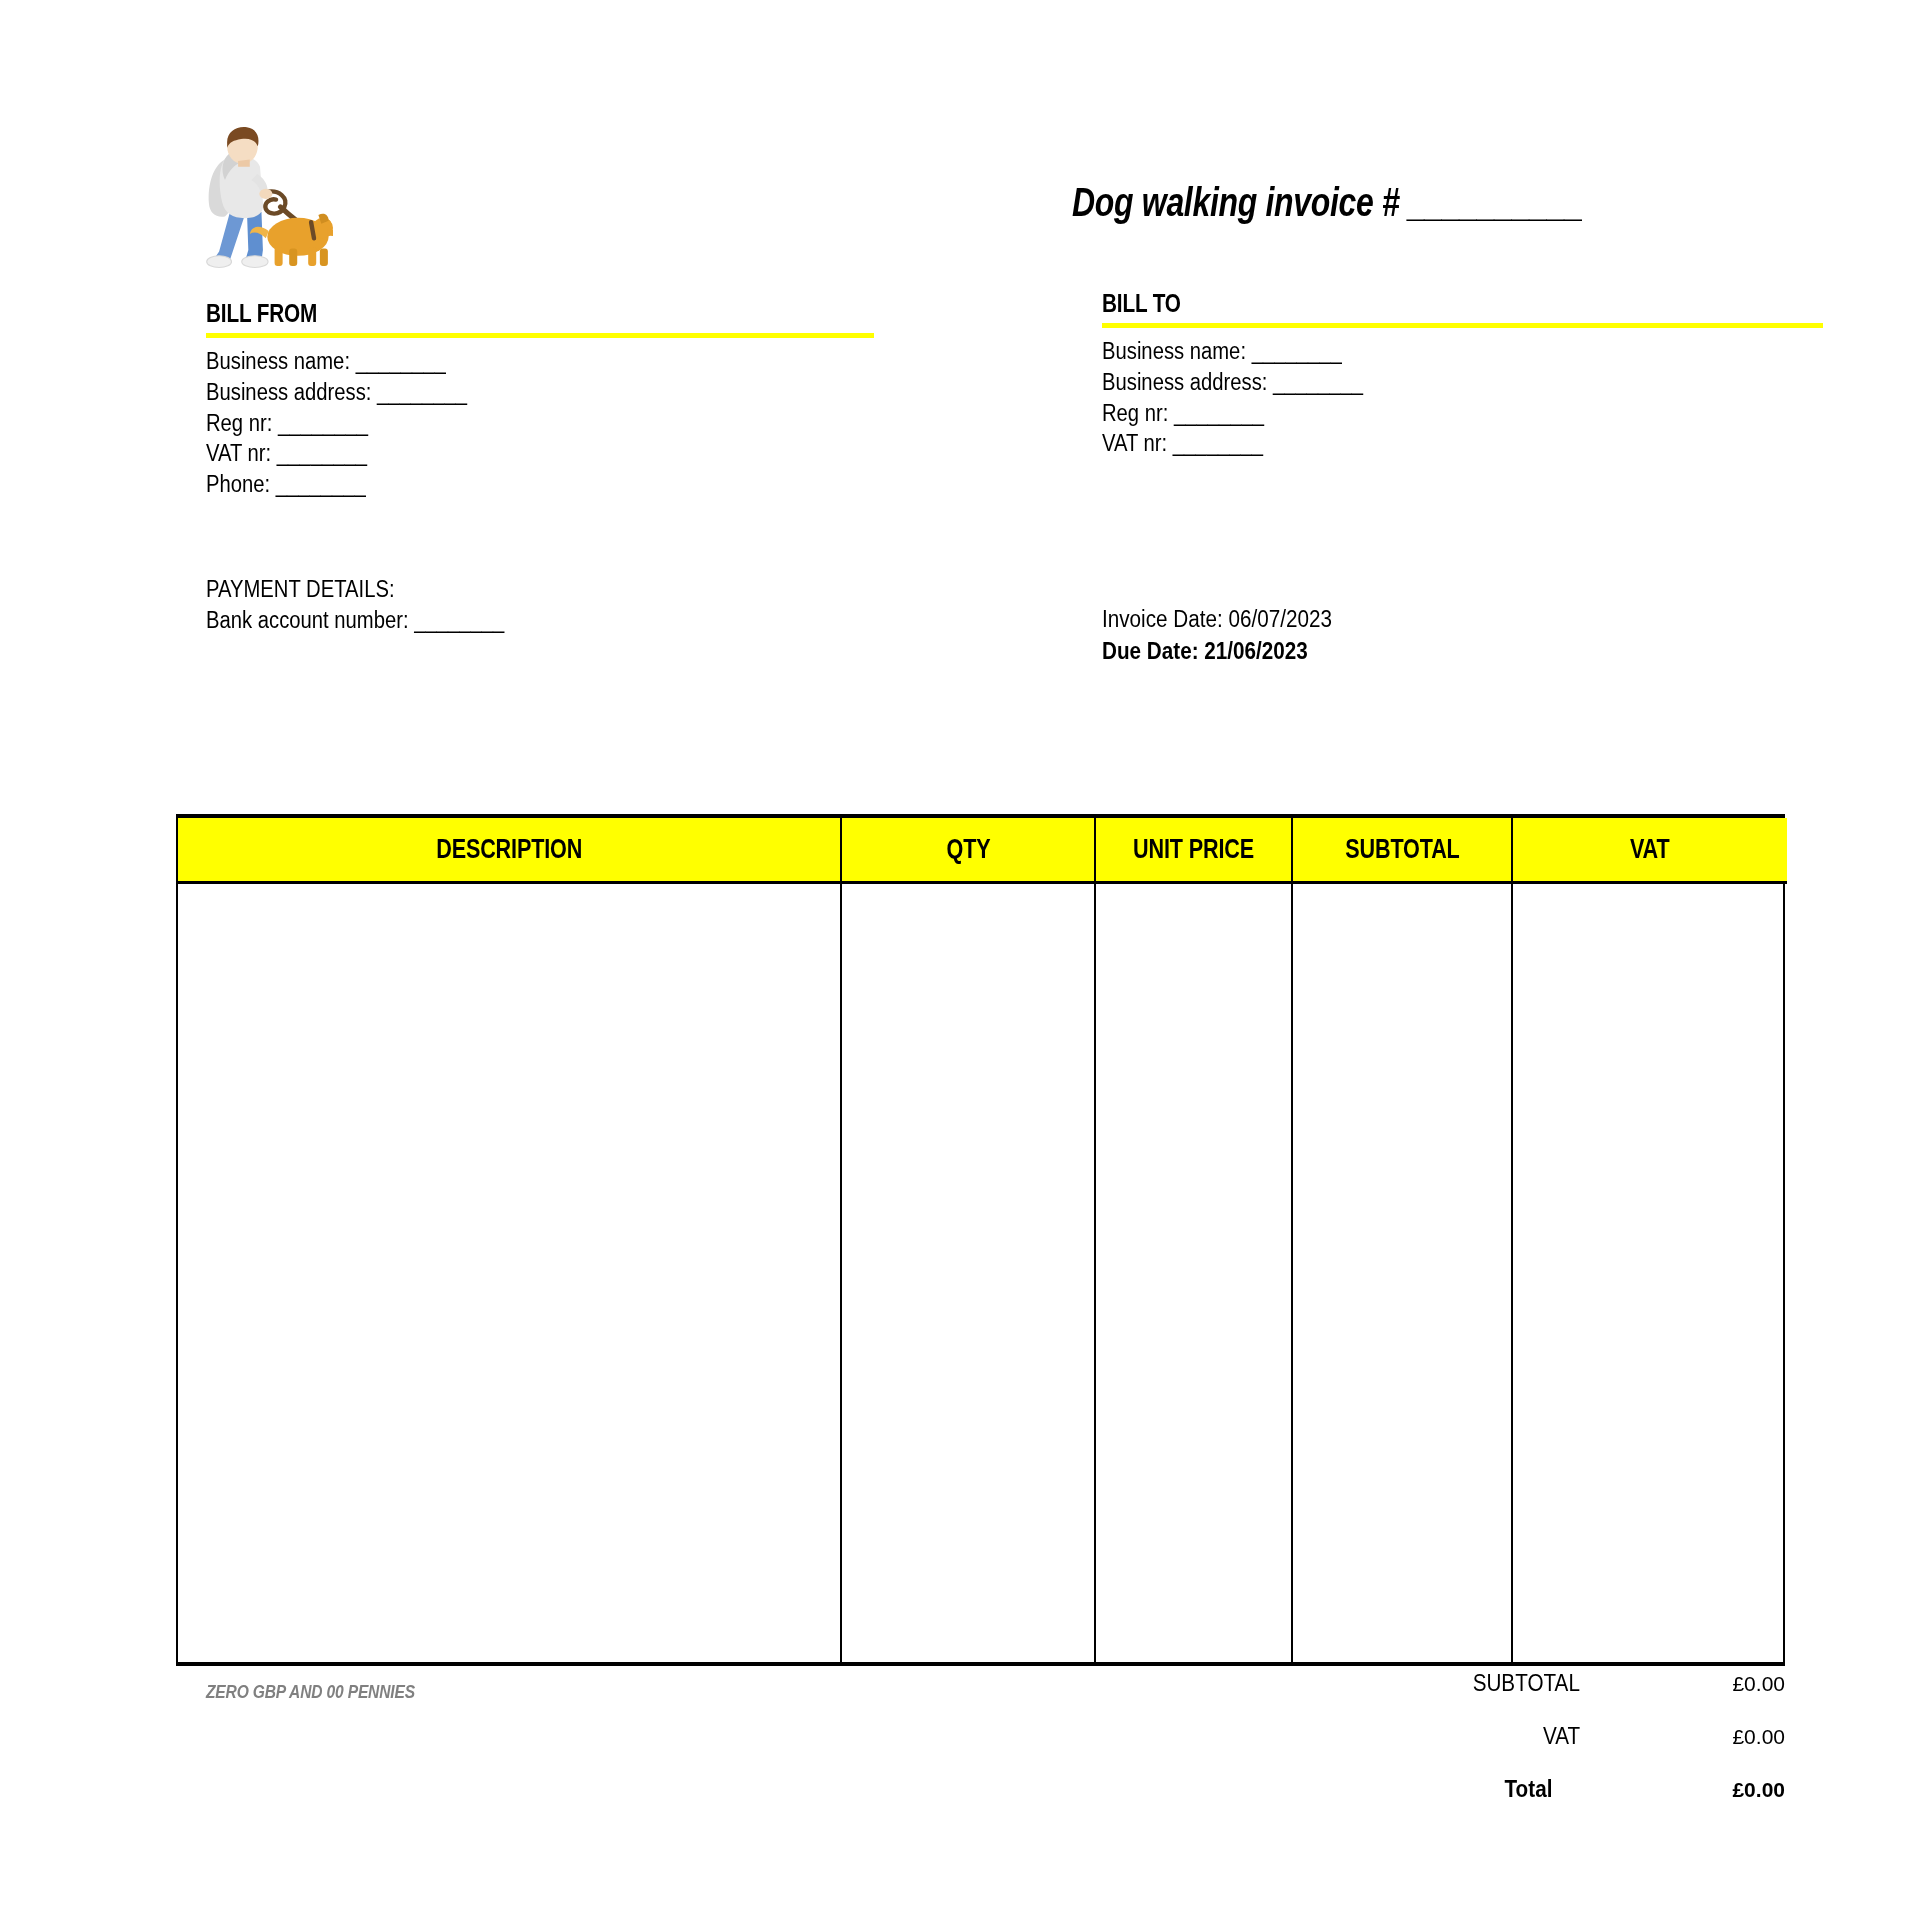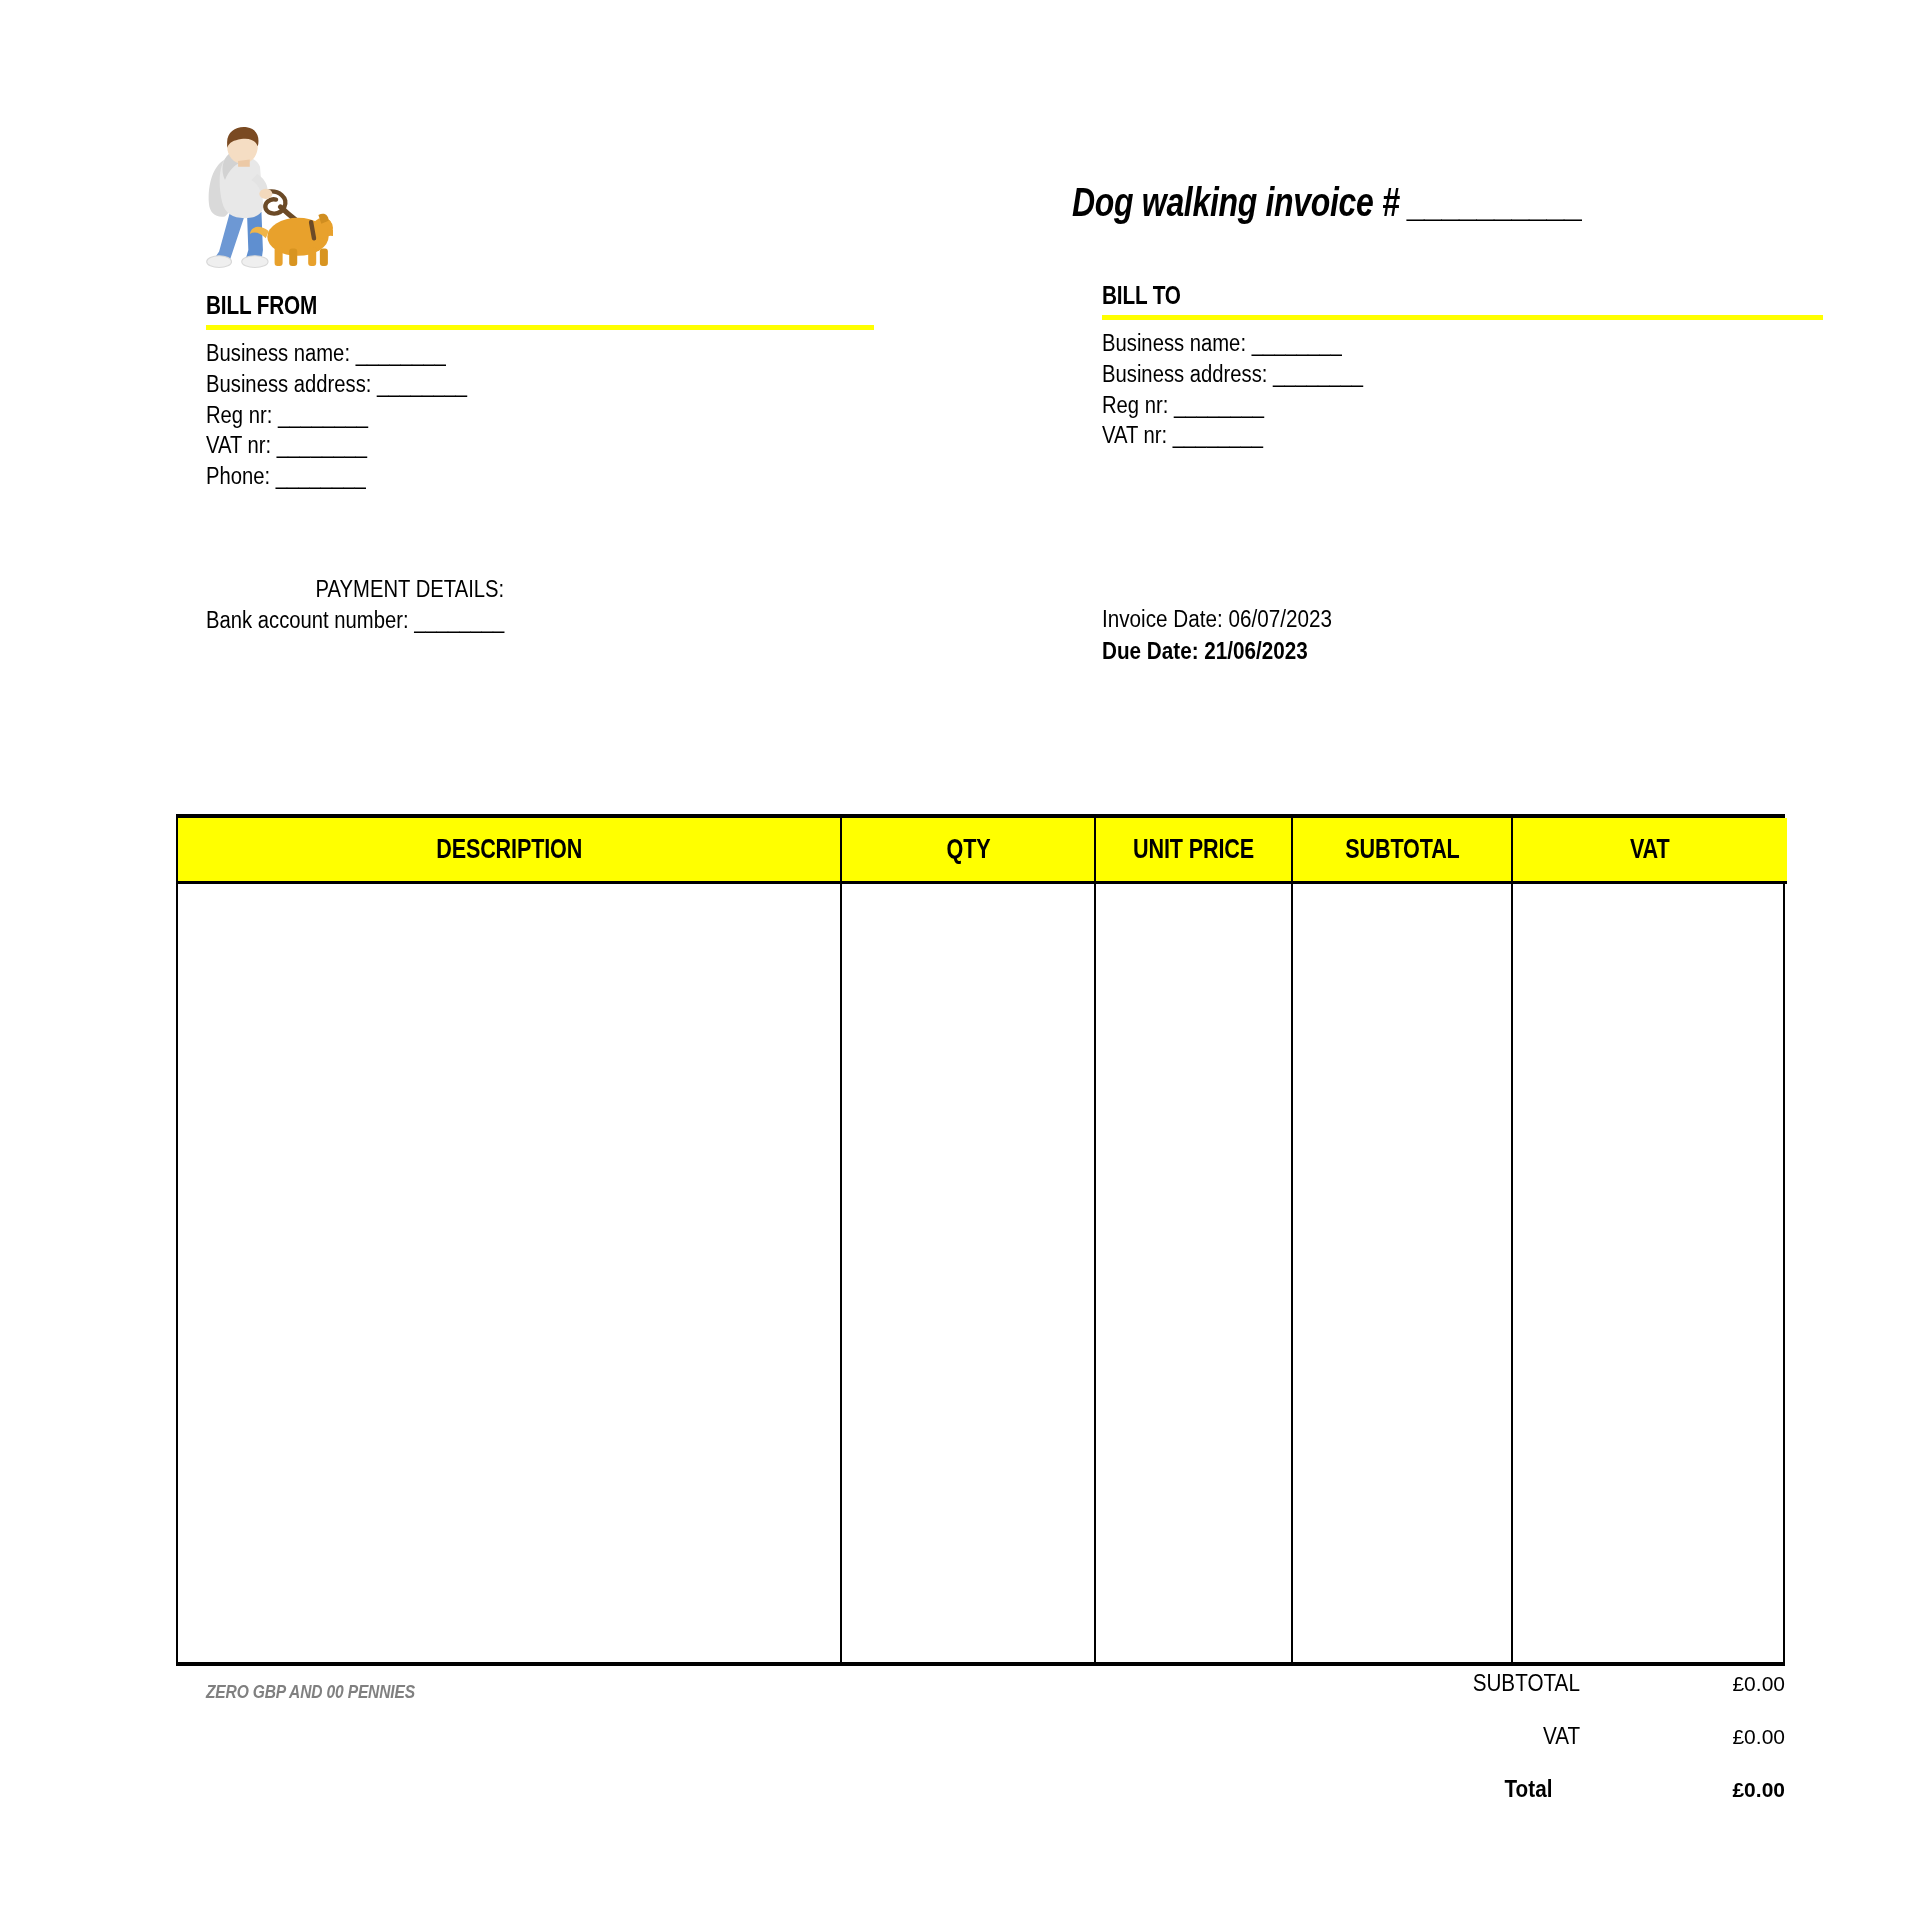--- a/index.html
+++ b/index.html
@@ -37,21 +37,21 @@
     font-size: 40px;
     font-weight: bold;
     font-style: italic;
     letter-spacing: -0.4px;
     white-space: nowrap;
     transform: scaleX(0.80);
     transform-origin: left top;
   }
 
   
-  .bill-block { position: absolute; }
+  .bill-block { position: absolute; margin-top: 8px; }
   #bill-from { left: 206px; top: 293px; width: 668px; }
   #bill-to   { left: 1102px; top: 283px; width: 721px; }
 
   .bill-heading {
     font-size: 25px;
     font-weight: bold;
     letter-spacing: -0.2px;
     transform: scaleX(0.83);
     transform-origin: left top;
     white-space: nowrap;
@@ -70,21 +70,20 @@
     white-space: nowrap;
     transform: scaleX(0.88);
     transform-origin: left top;
   }
 
   
   #payment-details {
     position: absolute;
     left: 206px;
     top: 574px;
-    text-align: right;
   }
   #payment-details .pd-line {
     font-size: 23px;
     line-height: 1.33;
     white-space: nowrap;
     transform: scaleX(0.88);
     transform-origin: left top;
   }
 
   

